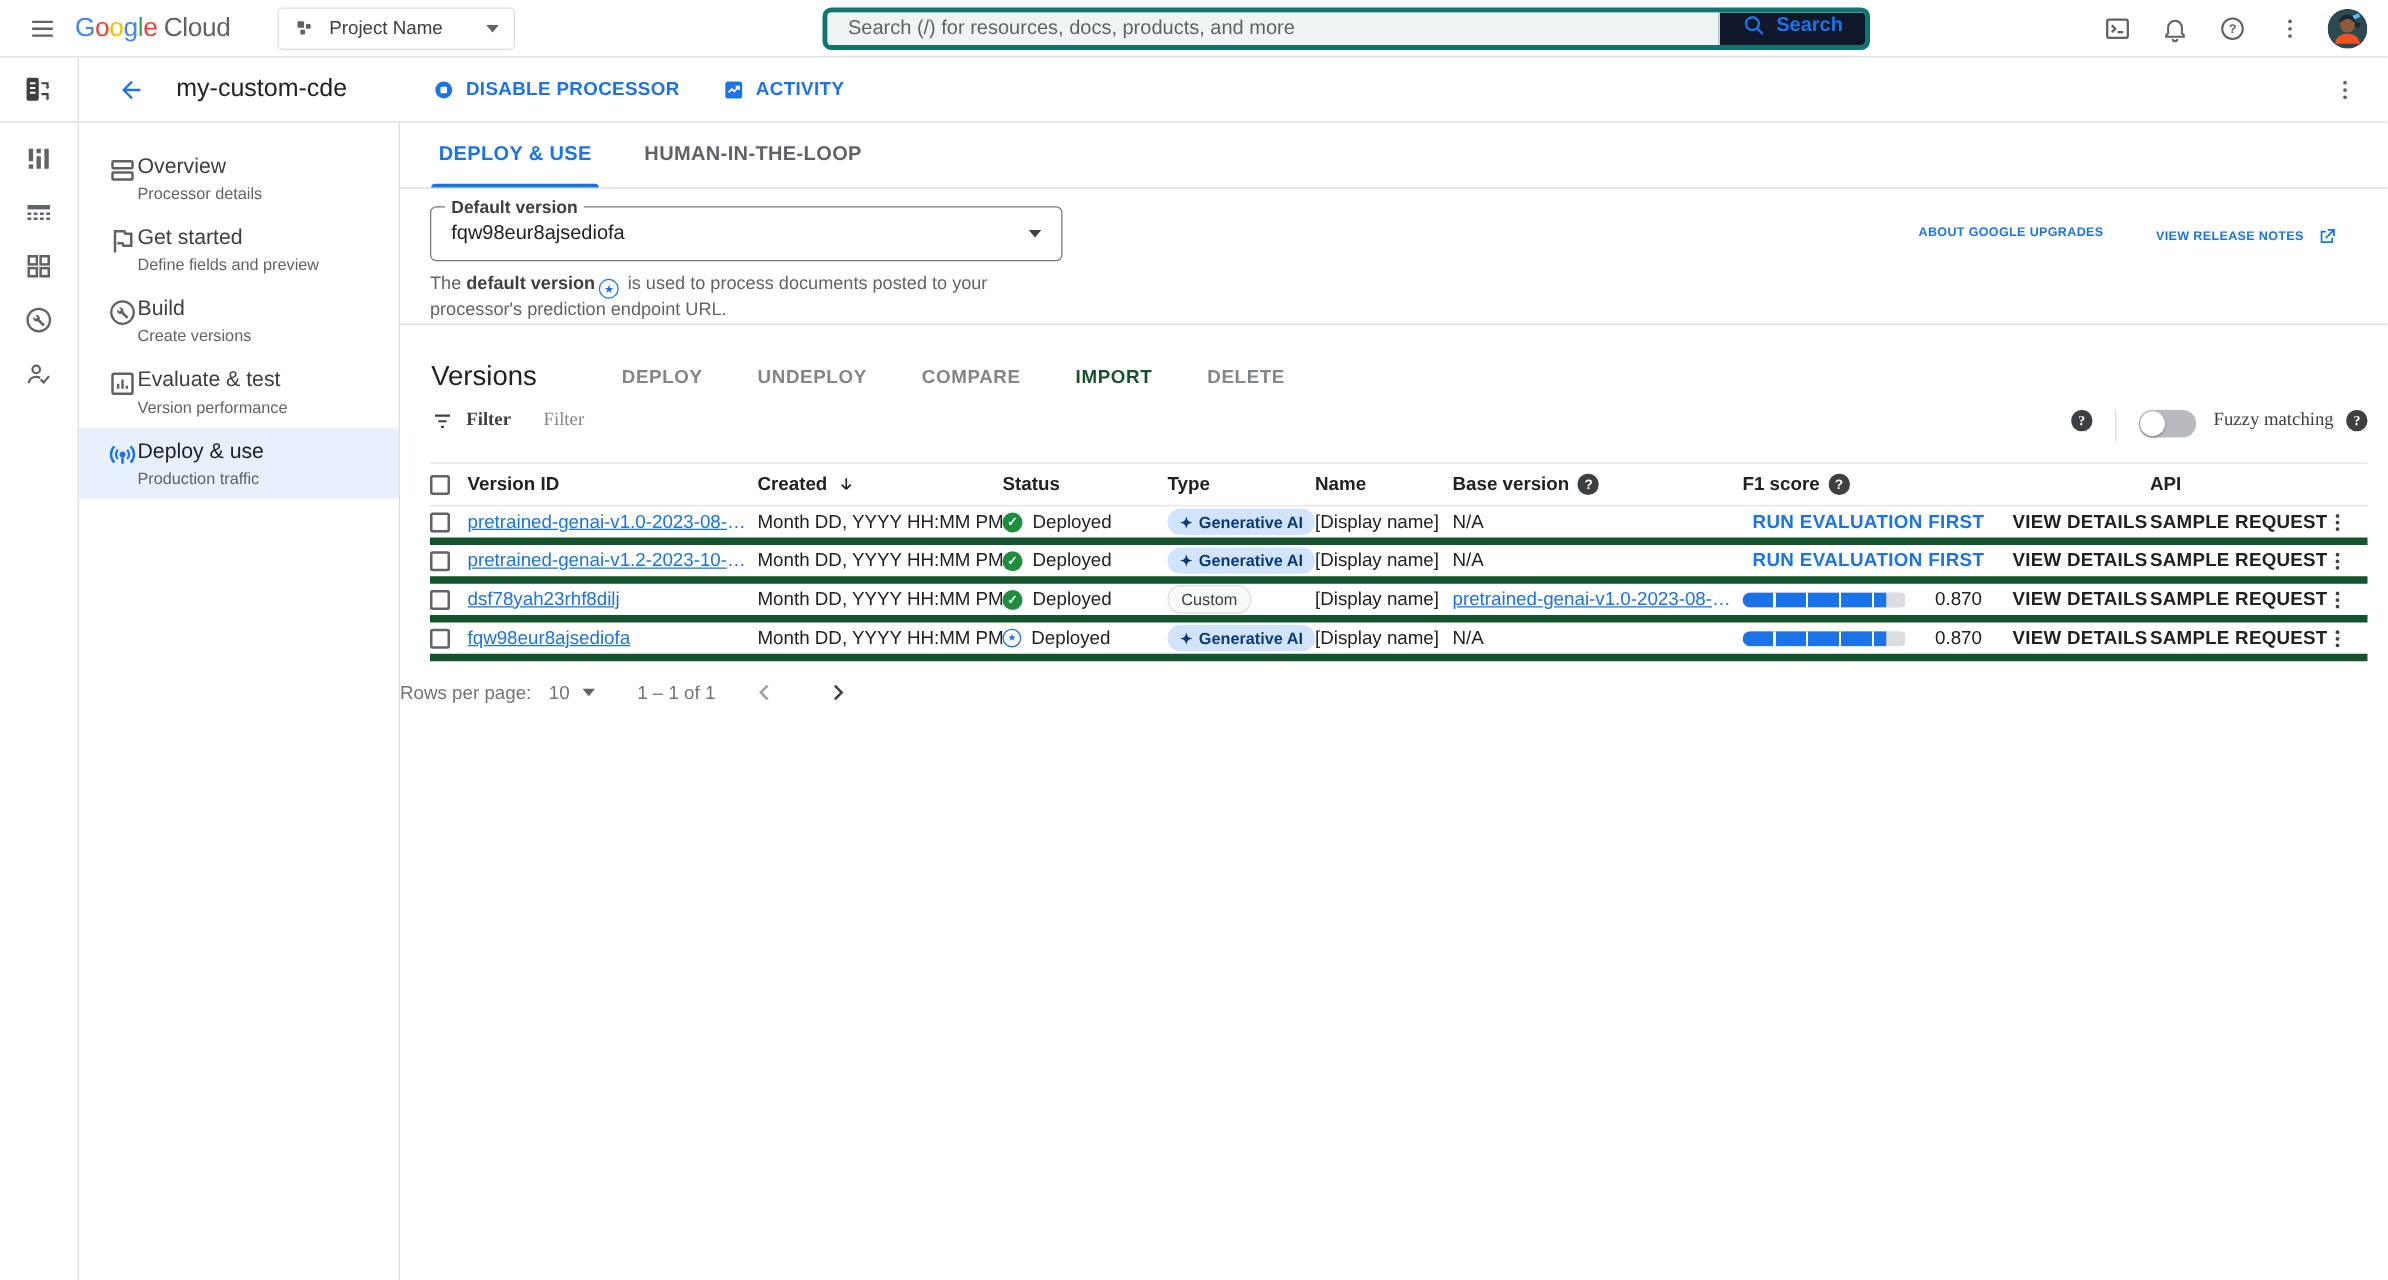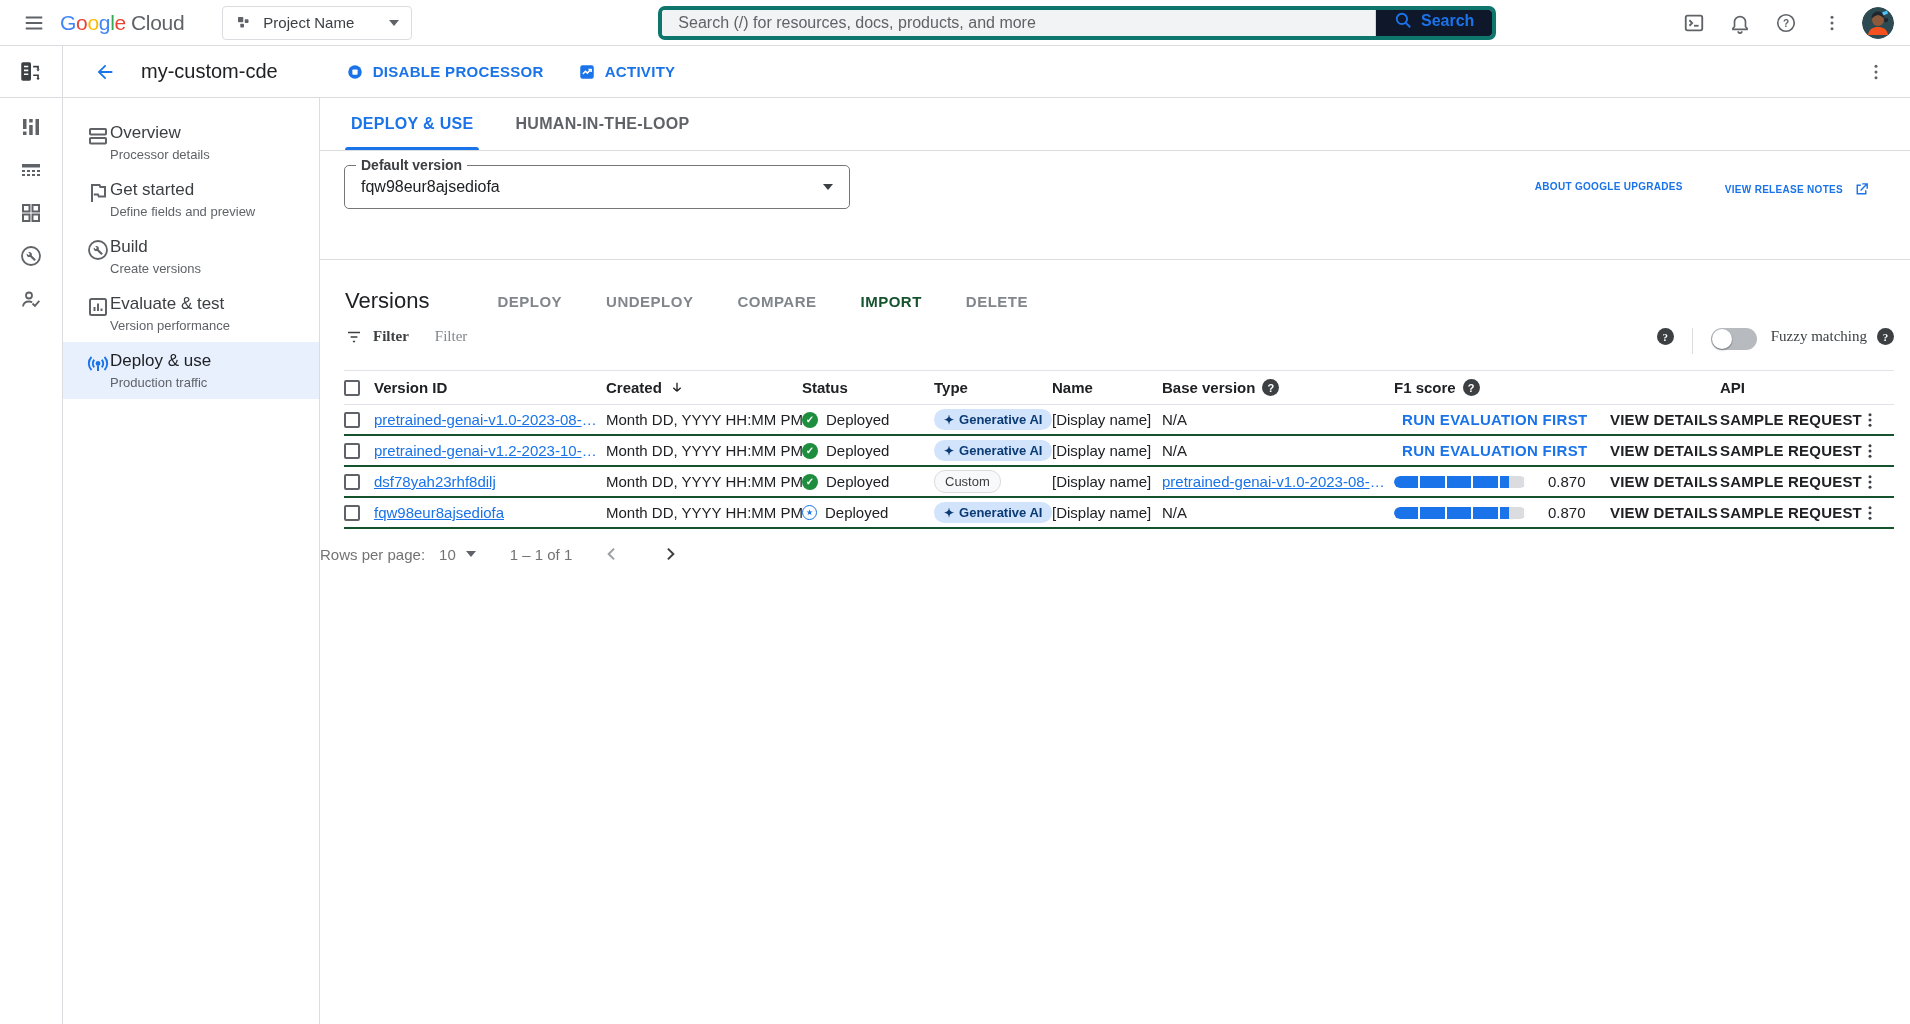--- a/index.html
+++ b/index.html
@@ -76,21 +76,21 @@
   .qmark { width:17px; height:17px; border-radius:50%; background:#3c4043; color:#fff; font-size:11px; font-weight:700; display:inline-flex; align-items:center; justify-content:center; flex:0 0 auto; cursor:pointer; }
   .vdiv { width:1px; height:26px; background:#dadce0; margin:0 18px; }
   .toggle { width:46px; height:22px; border-radius:11px; background:#b7bbbf; position:relative; cursor:pointer; flex:0 0 auto; }
   .toggle .knob { position:absolute; left:1px; top:1px; width:20px; height:20px; border-radius:50%; background:#fff; box-shadow:0 1px 2px rgba(0,0,0,.4); }
   .fuzzy-label { font-size:15px; color:#3c4043; margin:0 10px 0 14px; }
 
   
   .table { margin:0 16px 0 24px; width:1550px; }
   .thead, .trow { display:grid; grid-template-columns:30px 232px 196px 132px 118px 110px 232px 216px 110px 134px 40px; align-items:center; }
   .thead { height:35px; border-top:1px solid #e0e3e7; border-bottom:1px solid #e0e3e7; font-size:15px; font-weight:700; color:#202124; }
-  .trow { height:31px; border-bottom:2px solid #14532d; font-size:15px; }
+  .trow { height:31px; border-bottom:6px solid #14532d; font-size:15px; }
   .cell { display:flex; align-items:center; gap:8px; padding-right:8px; min-width:0; }
   .hcell { display:flex; align-items:center; gap:7px; }
   .cb { width:16px; height:16px; border:2px solid #5f6368; border-radius:2px; cursor:pointer; flex:0 0 auto; }
   .vlink { color:#1a73e8; text-decoration:underline; white-space:nowrap; overflow:hidden; text-overflow:ellipsis; }
   .txt { color:#202124; white-space:nowrap; }
   .st-check { width:16px; height:16px; border-radius:50%; background:#1e8e3e; color:#fff; font-size:10px; font-weight:700; display:inline-flex; align-items:center; justify-content:center; flex:0 0 auto; }
   .st-star { width:15px; height:15px; border:1.5px solid #1a73e8; border-radius:50%; color:#1a73e8; font-size:8px; display:inline-flex; align-items:center; justify-content:center; flex:0 0 auto; }
   .badge { display:inline-flex; align-items:center; gap:5px; border-radius:11px; padding:3px 10px; font-size:13px; white-space:nowrap; }
   .badge.genai { background:#d2e3fc; color:#0b3b75; font-weight:700; }
   .badge.custom { background:#f8f9fa; border:1px solid #dadce0; color:#3c4043; }
@@ -350,20 +350,23 @@
           <span class="tab">HUMAN-IN-THE-LOOP</span>
         </div>
 
         <div class="dv-section">
           <div>
             <div class="dv-select">
               <span class="dv-label">Default version</span>
               <span class="dv-value">fqw98eur8ajsediofa</span>
               <span class="caret"></span>
             </div>
+            <div class="dv-helper">
+              <span>The </span><b>default version</b><span class="star-badge">★</span><span> is used to process documents posted to your processor's prediction endpoint URL.</span>
+            </div>
           </div>
           <div class="dv-links">
             <span class="dv-link">ABOUT GOOGLE UPGRADES</span>
             <span class="dv-link">
               <span>VIEW RELEASE NOTES</span>
               <svg width="17" height="17" viewBox="0 0 24 24">
                   <path d="M5 5h6v2H7v10h10v-4h2v6H5z" fill="#1a73e8"></path>
                   <path d="M13 3h8v8h-2V6.4L11.4 14 10 12.6 17.6 5H13z" fill="#1a73e8"></path>
                 </svg>
             </span>

